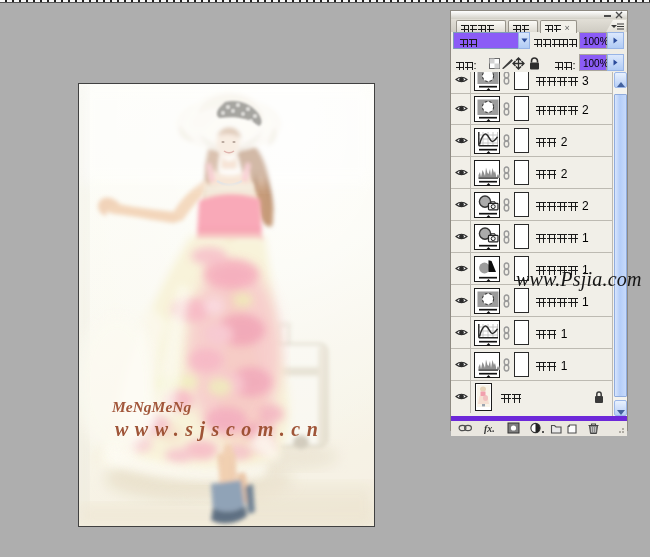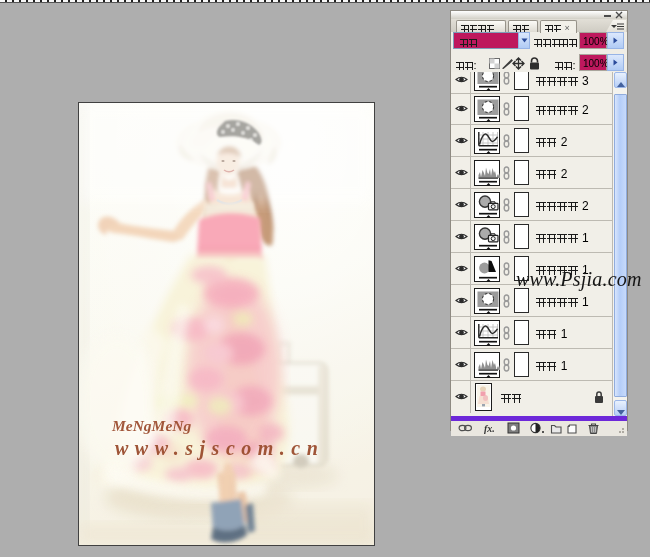--- a/index.html
+++ b/index.html
@@ -1,37 +1,37 @@
 <!DOCTYPE html>
 <html><head><meta charset="utf-8"><style>
 html,body{margin:0;padding:0}
 body{width:650px;height:557px;background:#aeaeae;font-family:"Liberation Sans",sans-serif;position:relative;overflow:hidden}
 #ants{position:absolute;left:0;top:0;width:650px;height:3px;background:
  repeating-linear-gradient(90deg,#f8f8f8 0 5px,#222 5px 7px)}
 #ants:after{content:"";position:absolute;left:0;top:2px;width:650px;height:1px;background:#555}
 
-#photo{position:absolute;left:78px;top:102px;width:295px;height:442px;border:1px solid #414141;background:#737373}
+#photo{position:absolute;left:78px;top:83px;width:295px;height:442px;border:1px solid #414141;background:#737373}
 
 .h{display:inline-block;width:10px;height:10px;margin:0 1.5px -1px 0;background:
  linear-gradient(#1a1a1a,#1a1a1a) 0 0/10px 1.1px no-repeat,
  linear-gradient(#1a1a1a,#1a1a1a) 0 4.5px/10px 1.1px no-repeat,
  linear-gradient(#1a1a1a,#1a1a1a) 0 9px/10px 1.1px no-repeat,
  linear-gradient(#1a1a1a,#1a1a1a) 2.5px 0/1.1px 10px no-repeat,
  linear-gradient(#1a1a1a,#1a1a1a) 7px 0/1.1px 10px no-repeat}
 .hs{width:7.5px;height:7.5px;margin:0 1px -1px 0}
 .hc{width:8px;height:8px;margin:0 0.8px -1px 0}
 .hr{width:9.5px;height:9.5px;margin:0 1.2px -1px 0}
 
 #panel{position:absolute;left:450px;top:10px;width:178px;height:421px;background:#efede6;border:1px solid #8e8a82;box-sizing:border-box}
 #tbar{position:absolute;left:0;top:0;width:100%;height:8px;background:linear-gradient(#ffffff,#d3d0c7)}
 #tabs{position:absolute;left:0;top:8px;width:100%;height:13px;background:linear-gradient(#e2dfd7,#cfccc3)}
 .tab{position:absolute;top:1px;height:12px;background:linear-gradient(#fcfbf8,#dedbd2);border:1px solid #97938a;border-bottom:none;border-radius:2px 2px 0 0;box-sizing:border-box;padding:2px 0 0 4px;font-size:9px;white-space:nowrap}
 .tab.act{background:#f2f0e9;height:13px;z-index:2}
 #ctrls{position:absolute;left:0;top:21px;width:100%;height:40px;background:#efede6}
-.fld{position:absolute;height:17px;background:#be185d;border:1px solid #7f9db9;box-sizing:border-box;font-size:11px}
+.fld{position:absolute;height:17px;background:#8b5cf6;border:1px solid #7f9db9;box-sizing:border-box;font-size:11px}
 .bbtn{position:absolute;width:17px;height:17px;background:linear-gradient(#dce8fc,#b0cbf5);border:1px solid #97b4e6;box-sizing:border-box;color:#1d3c8f;text-align:center;font-size:10px;font-weight:bold;line-height:15px}
 #list{position:absolute;left:0;top:61px;width:176px;height:344px;background:#f1efe8;overflow:hidden}
 .row{position:absolute;left:0;width:161px;height:32px;border-bottom:1px solid #bdbab2;box-sizing:border-box}
 .eye{position:absolute;left:4px;top:11px;width:13px;height:9px}
 .vsep{position:absolute;left:19px;top:0;width:1px;height:100%;background:#bdbab2}
 .thumb{position:absolute;left:23px;top:3px;width:26px;height:26px;background:#fff;border:1px solid #1c1c1c;box-sizing:border-box}
 .mask{position:absolute;left:63px;top:3px;width:15px;height:25px;background:#fff;border:1px solid #2a2a2a;box-sizing:border-box}
 .lname{position:absolute;left:85px;top:10px;font-size:12px;white-space:nowrap}
 .lnk{position:absolute;left:52px;top:9px;width:7px;height:14px}
 #btool{position:absolute;left:0;top:405px;width:176px;height:15px;background:#eae7e0;border-top:5px solid #6d28d9}

